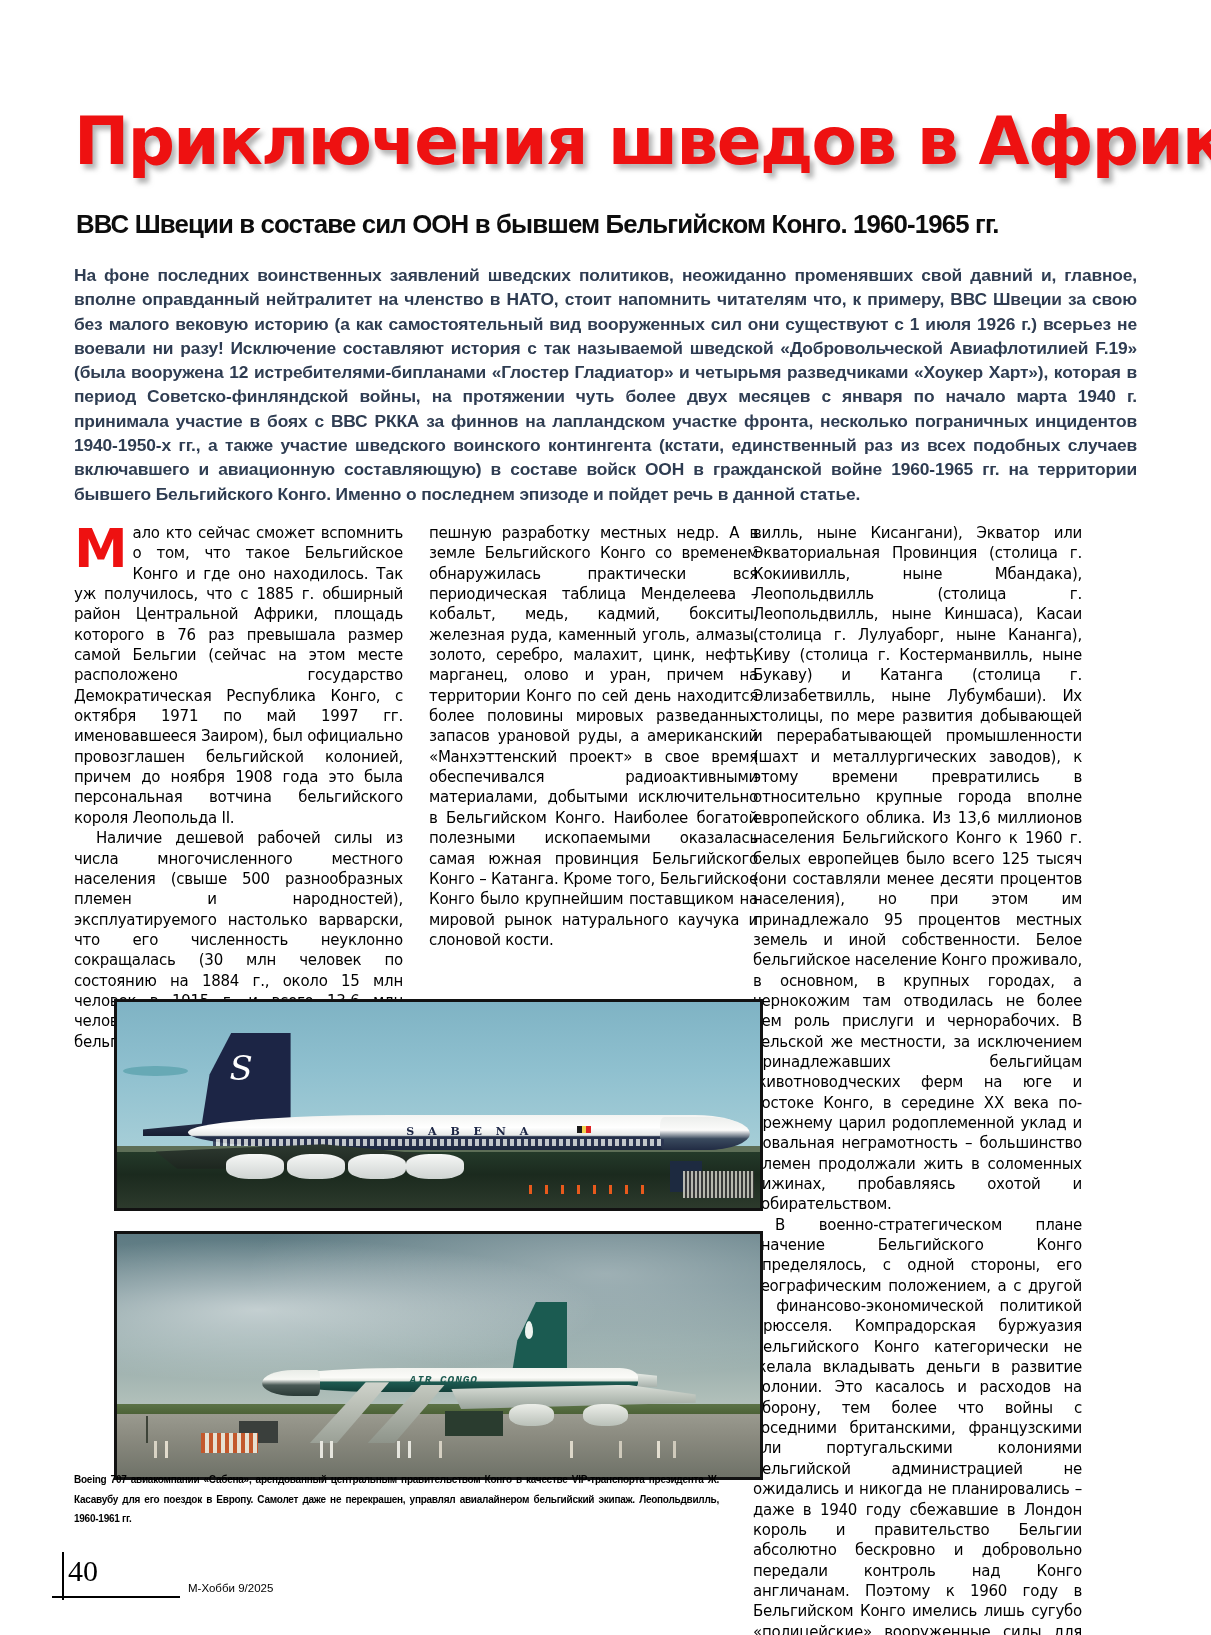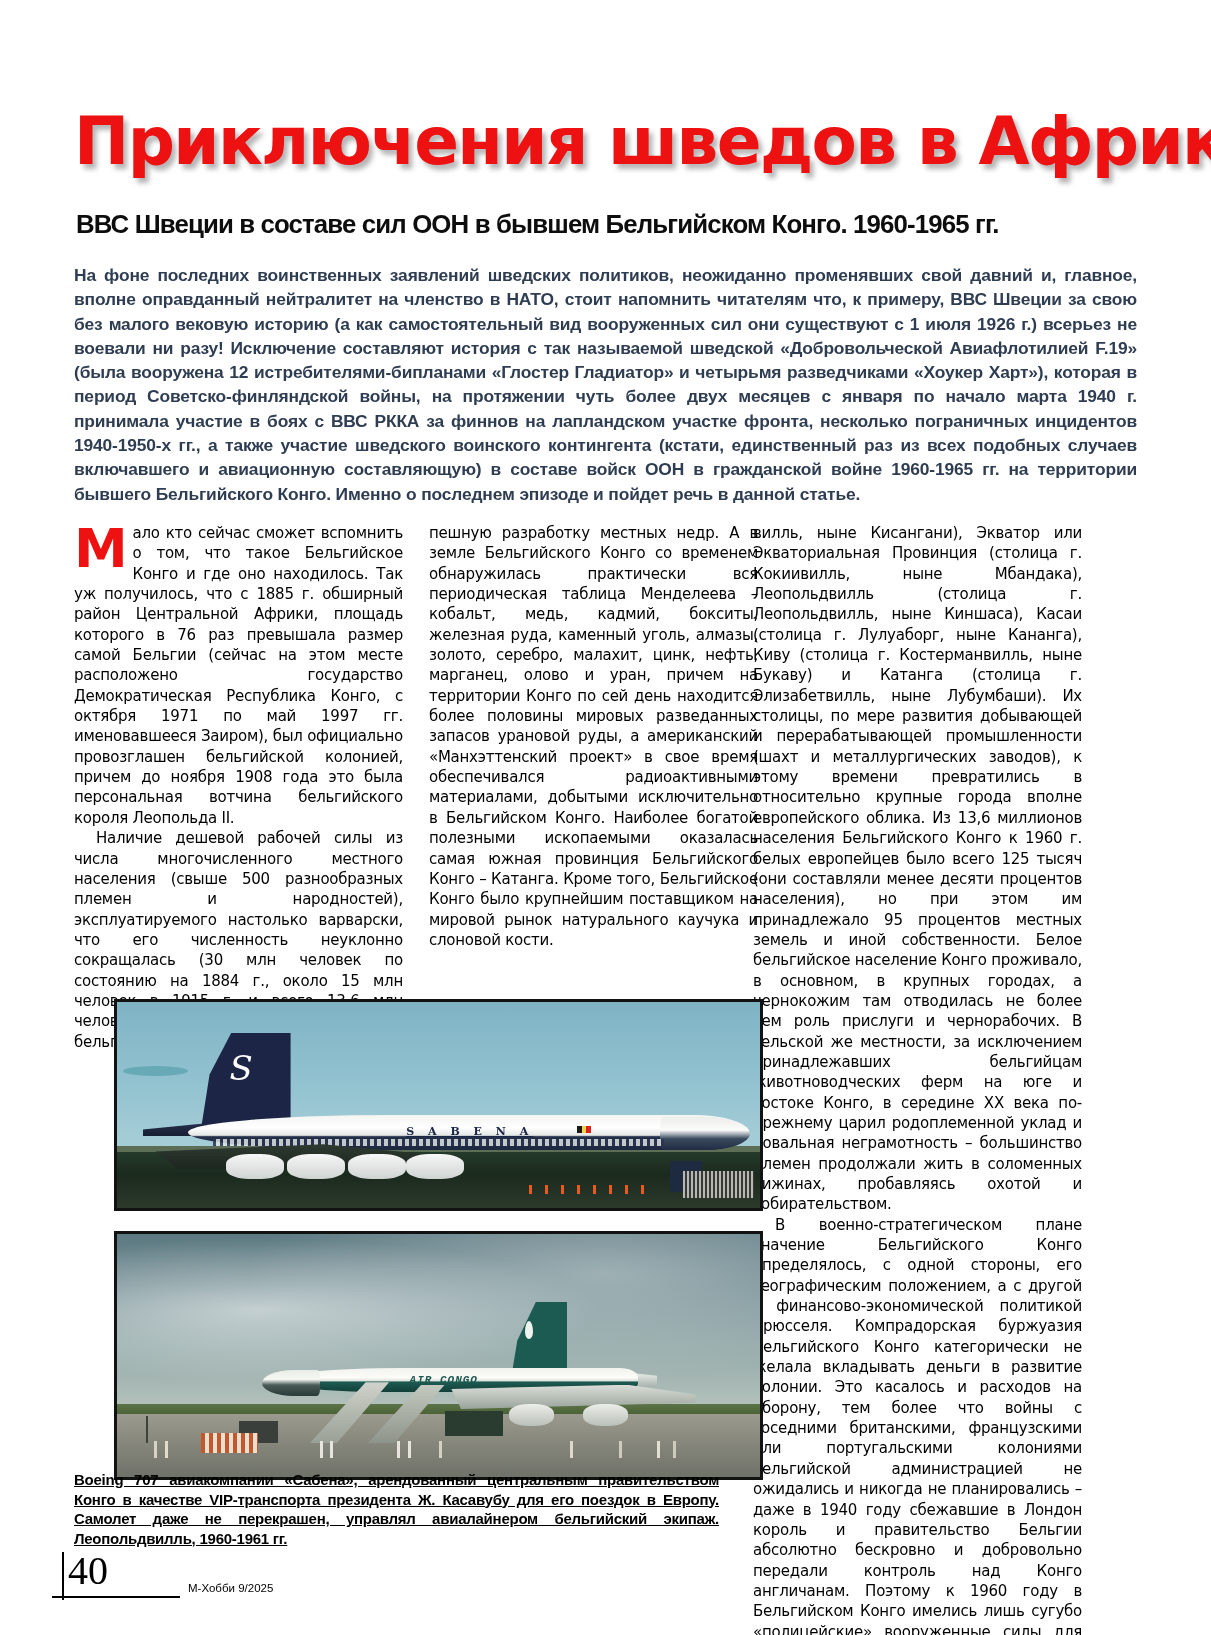--- a/index.html
+++ b/index.html
@@ -201,21 +201,20 @@
   }
   .p1-e1 { left: 17%; } .p1-e2 { left: 26.5%; }
   .p1-e3 { left: 36%; } .p1-e4 { left: 45%; }
   .p1-title {
     position: absolute; left: 45%; top: 59.5%;
     font-family: "DejaVu Serif", serif;
     font-size: 11px;
     letter-spacing: 5px;
     color: #1b2545;
     font-weight: bold;
-    text-decoration: underline;
   }
   .p1-flag {
     position: absolute; left: 71.5%; top: 60%;
     width: 14px; height: 7px;
     background: linear-gradient(90deg,#1a1a1a 0 33%,#f0d24d 33% 66%,#d22 66% 100%);
   }
   .p1-win {
     position: absolute; left: 15%; top: 66.5%; width: 70%; height: 3.6%;
     background: repeating-linear-gradient(90deg, #2a3350 0 3px, #dfe3e2 3px 7px);
     opacity: .85;
@@ -338,26 +337,25 @@
   }
 
   
   .caption {
     position: absolute;
     left: 74px;
     top: 1470px;
     width: 645px;
     font-family: "Liberation Sans", sans-serif;
     font-weight: bold;
-    font-size: 15px;
+    font-size: 10px;
     line-height: 19.5px;
     color: #000;
     letter-spacing: -0.25px;
     text-align: justify;
-    text-decoration: underline;
   }
 
   
   .footer {
     position: absolute;
     left: 52px;
     top: 1552px;
     width: 400px;
     height: 56px;
   }
@@ -365,21 +363,21 @@
     position: absolute; left: 10px; top: 0; width: 2px; height: 48px;
     background: #000;
   }
   .foot-hrule {
     position: absolute; left: 0; top: 44px; width: 128px; height: 2px;
     background: #000;
   }
   .foot-pageno {
     position: absolute; left: 16px; top: 2px;
     font-family: "Liberation Serif", serif;
-    font-size: 40px;
+    font-size: 30px;
     line-height: 34px;
     color: #000;
   }
   .foot-mag {
     position: absolute; left: 136px; top: 30px;
     font-family: "Liberation Sans", sans-serif;
     font-size: 11.5px;
     color: #000;
     white-space: nowrap;
   }

